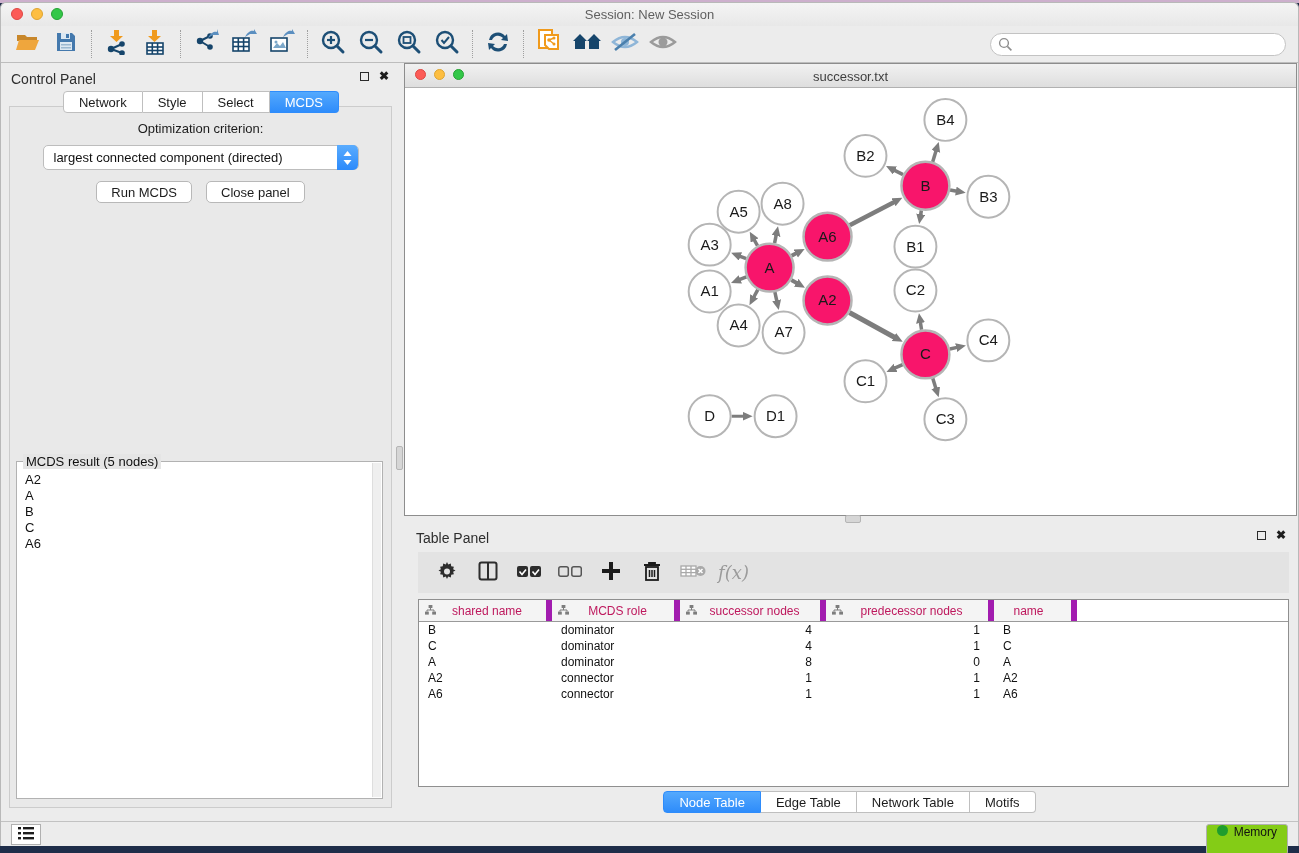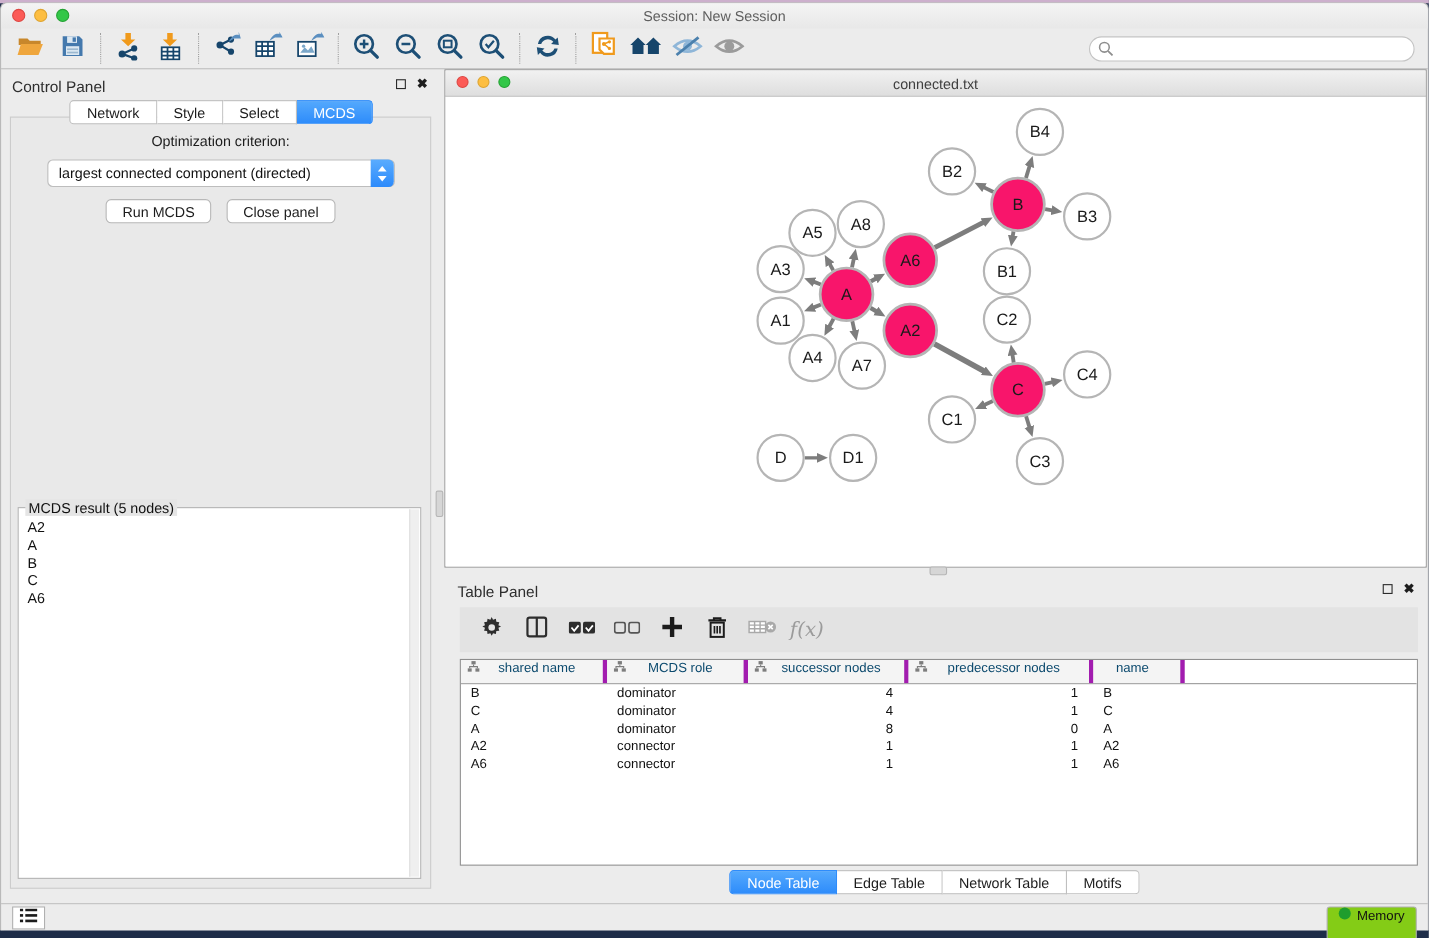--- a/index.html
+++ b/index.html
@@ -93,22 +93,22 @@
   
   .table-panel { position:absolute; left:0; right:0; top:459px; bottom:0; }
   .tp-toolbar { position:absolute; left:17px; right:9px; top:30px; height:41px;
     background:#e3e3e3; display:flex; align-items:center; padding-left:10px; gap:4px; }
   .tp-btn { width:37px; height:31px; display:flex; align-items:center; justify-content:center; }
   .fx-label { font-family:"DejaVu Serif", serif; font-style:italic; font-size:18px; color:#9b9b9b; }
 
   .data-table { position:absolute; left:17px; right:9px; top:77px; height:188px;
     background:#fff; border:1px solid #8f8f8f; overflow:hidden; }
   .dt-header { display:flex; height:22px; border-bottom:1px solid #9a9a9a; background:#fff; }
-  .dt-th { background:#f4f4f4; border-right:4px solid #a21caf; display:flex; align-items:flex-start;
-    font-size:12px; color:#0c4a6e; position:relative; }
+  .dt-th { background:#f4f4f4; border-right:6px solid #a21caf; display:flex; align-items:center;
+    font-size:12px; color:#be185d; position:relative; }
   .dt-th .col-icon { margin-left:6px; }
   .dt-th .th-label { flex:1; text-align:center; padding-right:8px; }
   .dt-row { display:flex; height:16px; align-items:center; }
   .dt-td { font-size:12px; color:#111; overflow:hidden; white-space:nowrap; }
   .al { padding-left:9px; text-align:left; }
   .ar { padding-right:14px; text-align:right; }
 
   .tp-tabs { position:absolute; left:0; right:0; top:269px; height:23px;
     display:flex; justify-content:center; }
 
@@ -331,21 +331,21 @@
 
       <div class="right-area">
 
         <div class="network-window">
           <div class="nw-titlebar">
             <div class="lights small">
               <div class="light red"></div>
               <div class="light yellow"></div>
               <div class="light green"></div>
             </div>
-            <div class="title">connected.txt</div>
+            <div class="title">successor.txt</div>
           </div>
           <div class="nw-canvas">
             <svg id="graph-svg" viewBox="0 0 892 428" preserveAspectRatio="none">
                 <defs>
                   <marker id="arrow" markerUnits="userSpaceOnUse" markerWidth="11" markerHeight="10" refX="1" refY="4.5" orient="auto">
                     <path d="M0,0 L10,4.5 L0,9 Z" fill="#7d7d7d"></path>
                   </marker>
                 </defs>
                 <line x1="352.8921029245799" y1="158.12766979924103" x2="349.49810825653776" y2="151.99658265697147" stroke="#7d7d7d" stroke-width="3.5" marker-end="url(#arrow)"></line>
                 <line x1="369.9764981072526" y1="155.50031701044867" x2="371.63008242271667" y2="147.35959422662572" stroke="#7d7d7d" stroke-width="3.5" marker-end="url(#arrow)"></line>

